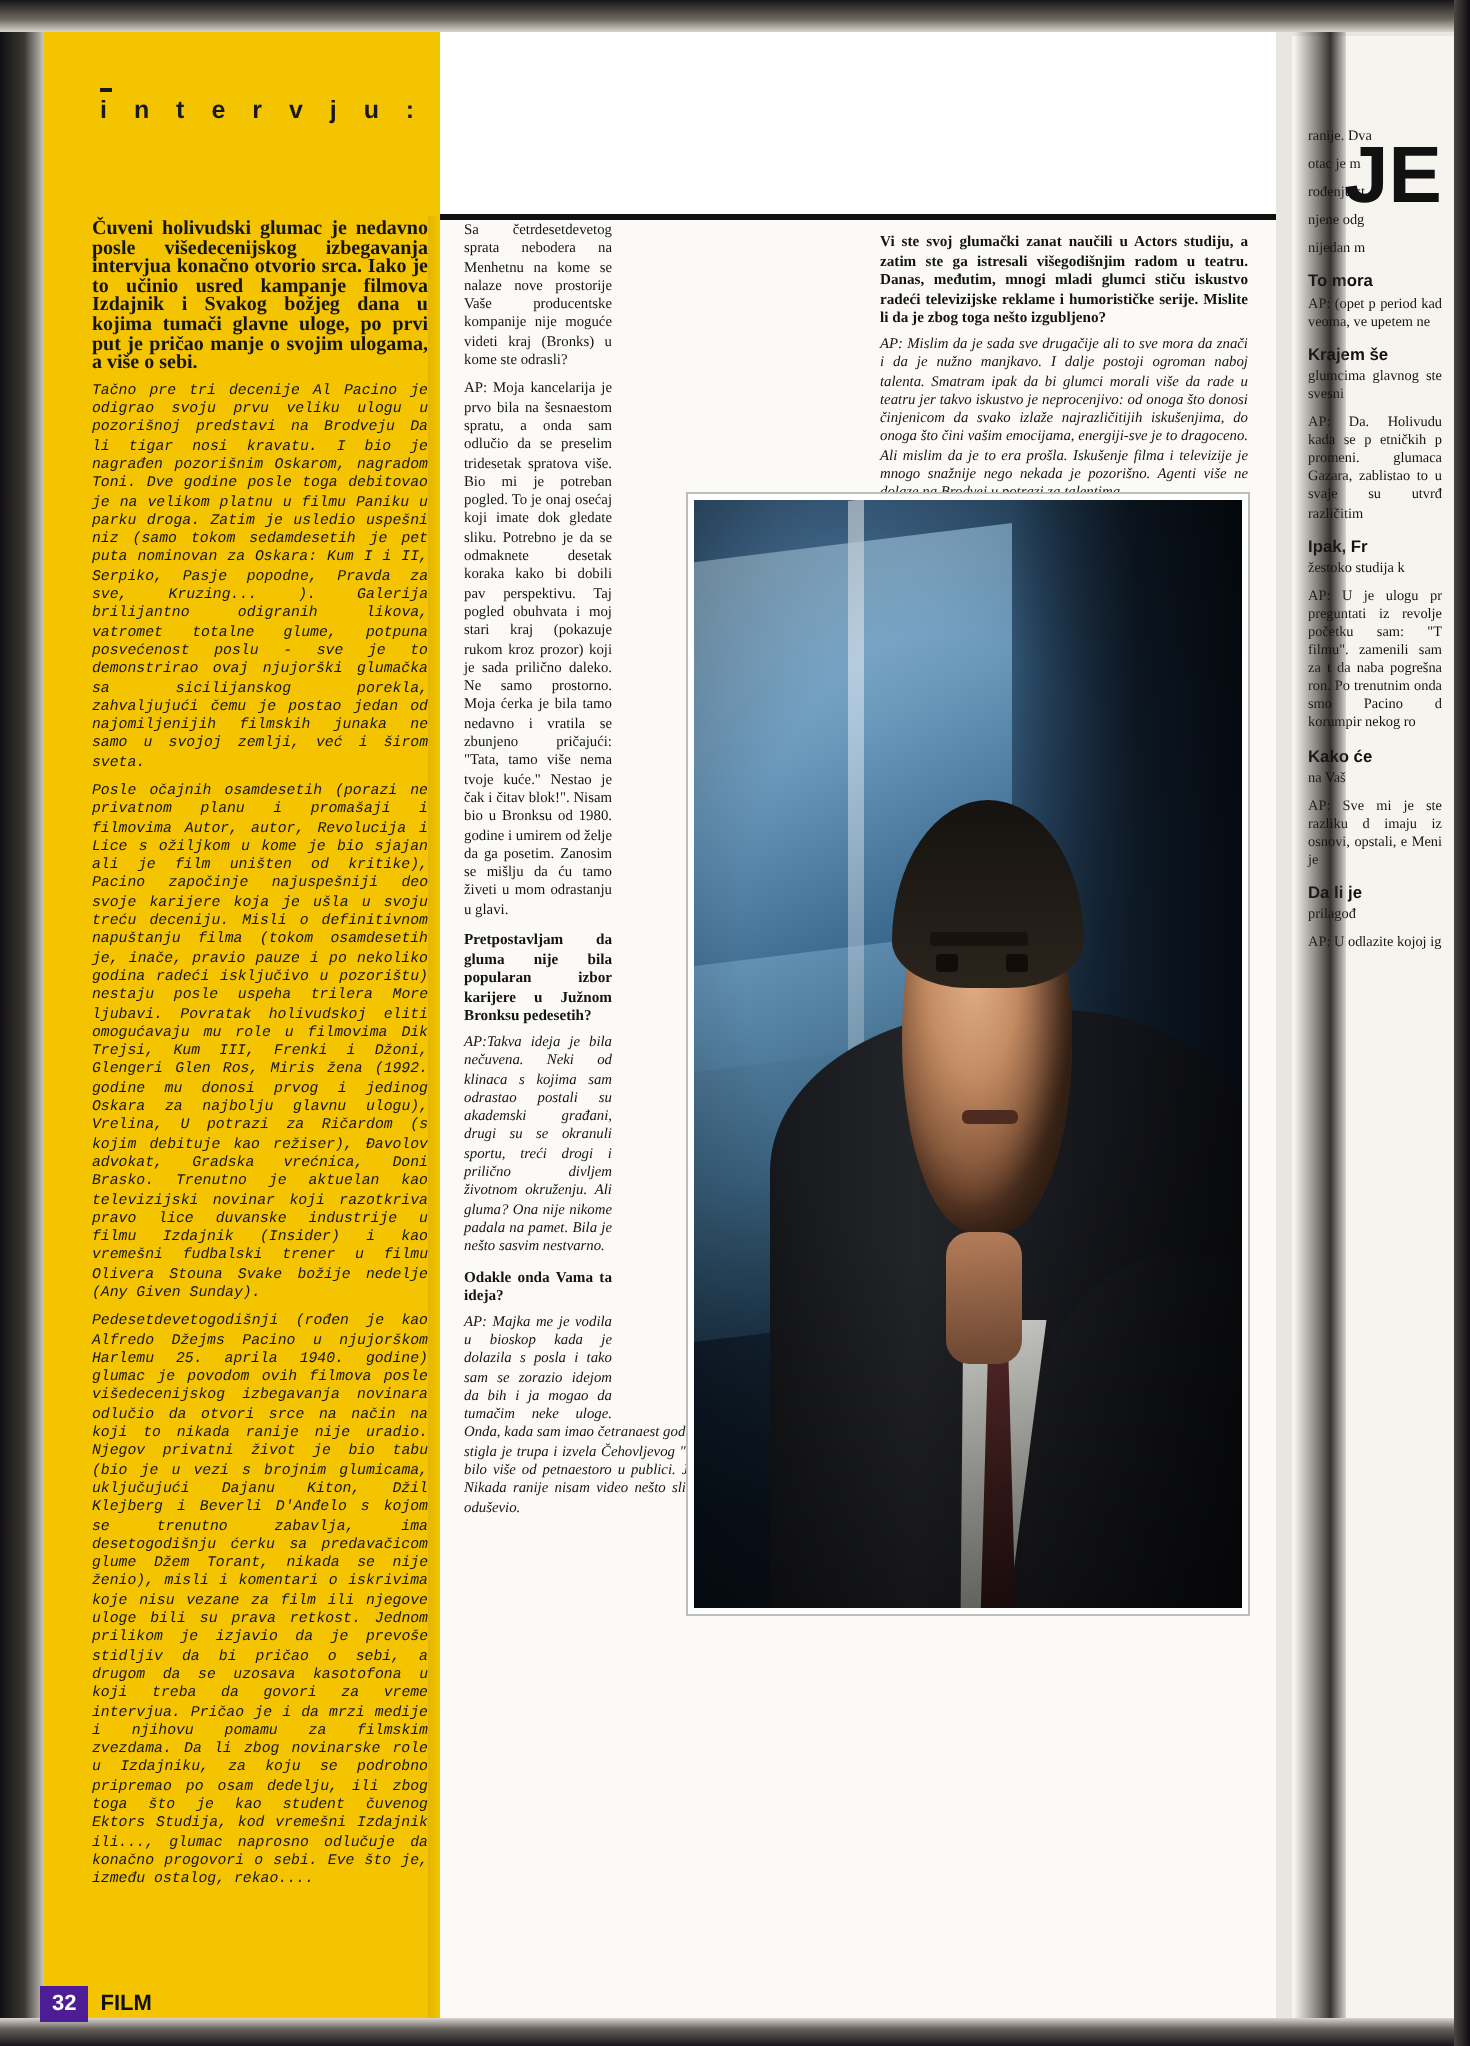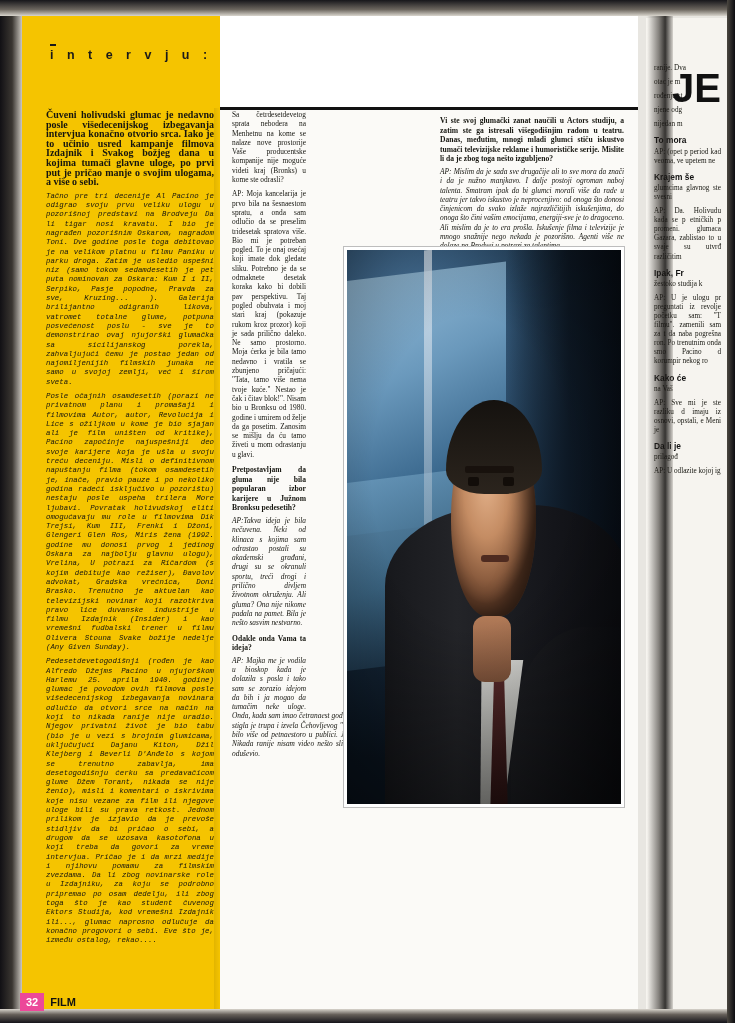--- a/index.html
+++ b/index.html
@@ -207,21 +207,21 @@
   .wrap-photo {
     float:right; width:122px; height:600px; shape-outside: none;
   }
 
   
   .folio {
     position:absolute; left:20px; bottom:12px; z-index:8;
     display:flex; align-items:center; gap:6px;
   }
   .folio .num {
-    background:#ec4899; color:#fff; font-family:"Liberation Sans",sans-serif;
+    background:#4c1d95; color:#fff; font-family:"Liberation Sans",sans-serif;
     font-size:11px; font-weight:700; padding:3px 6px;
   }
   .folio .mag {
     font-family:"Liberation Sans",sans-serif; font-size:11px; font-weight:700; color:#111;
   }
 
   
   .page-right {
     position:absolute; left:646px; top:18px; right:8px; bottom:14px;
     background:#f6f4ef;
@@ -264,21 +264,21 @@
         <p>Sa četrdesetdevetog sprata nebodera na Menhetnu na kome se nalaze nove prostorije Vaše producentske kompanije nije moguće videti kraj (Bronks) u kome ste odrasli?</p>
         <p>AP: Moja kancelarija je prvo bila na šesnaestom spratu, a onda sam odlučio da se preselim tridesetak spratova više. Bio mi je potreban pogled. To je onaj osećaj koji imate dok gledate sliku. Potrebno je da se odmaknete desetak koraka kako bi dobili pav perspektivu. Taj pogled obuhvata i moj stari kraj (pokazuje rukom kroz prozor) koji je sada prilično daleko. Ne samo prostorno. Moja ćerka je bila tamo nedavno i vratila se zbunjeno pričajući: "Tata, tamo više nema tvoje kuće." Nestao je čak i čitav blok!". Nisam bio u Bronksu od 1980. godine i umirem od želje da ga posetim. Zanosim se mišlju da ću tamo živeti u mom odrastanju u glavi.</p>
         <span class="qst">Pretpostavljam da gluma nije bila popularan izbor karijere u Južnom Bronksu pedesetih?</span>
         <p class="ans">AP:Takva ideja je bila nečuvena. Neki od klinaca s kojima sam odrastao postali su akademski građani, drugi su se okranuli sportu, treći drogi i prilično divljem životnom okruženju. Ali gluma? Ona nije nikome padala na pamet. Bila je nešto sasvim nestvarno.</p>
         <span class="qst">Odakle onda Vama ta ideja?</span>
         <p class="ans">AP: Majka me je vodila u bioskop kada je dolazila s posla i tako sam se zorazio idejom da bih i ja mogao da tumačim neke uloge. Onda, kada sam imao četranaest godina, u naše lokalno pozorište stigla je trupa i izvela Čehovljevog "Galeba". Mislim da nas nije bilo više od petnaestoro u publici. Ja sam bio potpuno očaran. Nikada ranije nisam video nešto slično i nikada se nisam tako oduševio.</p>
       </div>
 
       <div class="col col3">
         <div style="height:0px"></div>
-        <span class="qst">Vi ste svoj glumački zanat naučili u Actors studiju, a zatim ste ga istresali višegodišnjim radom u teatru. Danas, međutim, mnogi mladi glumci stiču iskustvo tumači televizijske reklame i humorističke serije. Mislite li da je zbog toga nešto izgubljeno?</span>
+        <span class="qst">Vi ste svoj glumački zanat naučili u Actors studiju, a zatim ste ga istresali višegodišnjim radom u teatru. Danas, međutim, mnogi mladi glumci stiču iskustvo radeći televizijske reklame i humorističke serije. Mislite li da je zbog toga nešto izgubljeno?</span>
         <p class="ans" style="margin-top:0">AP: Mislim da je sada sve drugačije ali to sve mora da znači i da je nužno manjkavo. I dalje postoji ogroman naboj talenta. Smatram ipak da bi glumci morali više da rade u teatru jer takvo iskustvo je neprocenjivo: od onoga što donosi činjenicom da svako izlaže najrazličitijih iskušenjima, do onoga što čini vašim emocijama, energiji-sve je to dragoceno. Ali mislim da je to era prošla. Iskušenje filma i televizije je mnogo snažnije nego nekada je pozorišno. Agenti više ne dolaze na Brodvej u potrazi za talentima.</p>
         <div style="height:498px"></div>
         <span class="qst">Svoju prvu nagradu Toni ste osvojili u dvadesetim godinama. Da li je vaša majka ikada stigla da vidi vaš glumački uspeh?</span>
         <p class="ans">AP:(pauza) Ne. I ona i njen otac su umrli</p>
       </div>
 
     </div>
 
     <div class="photo">
       <div class="ph-bg"></div>

